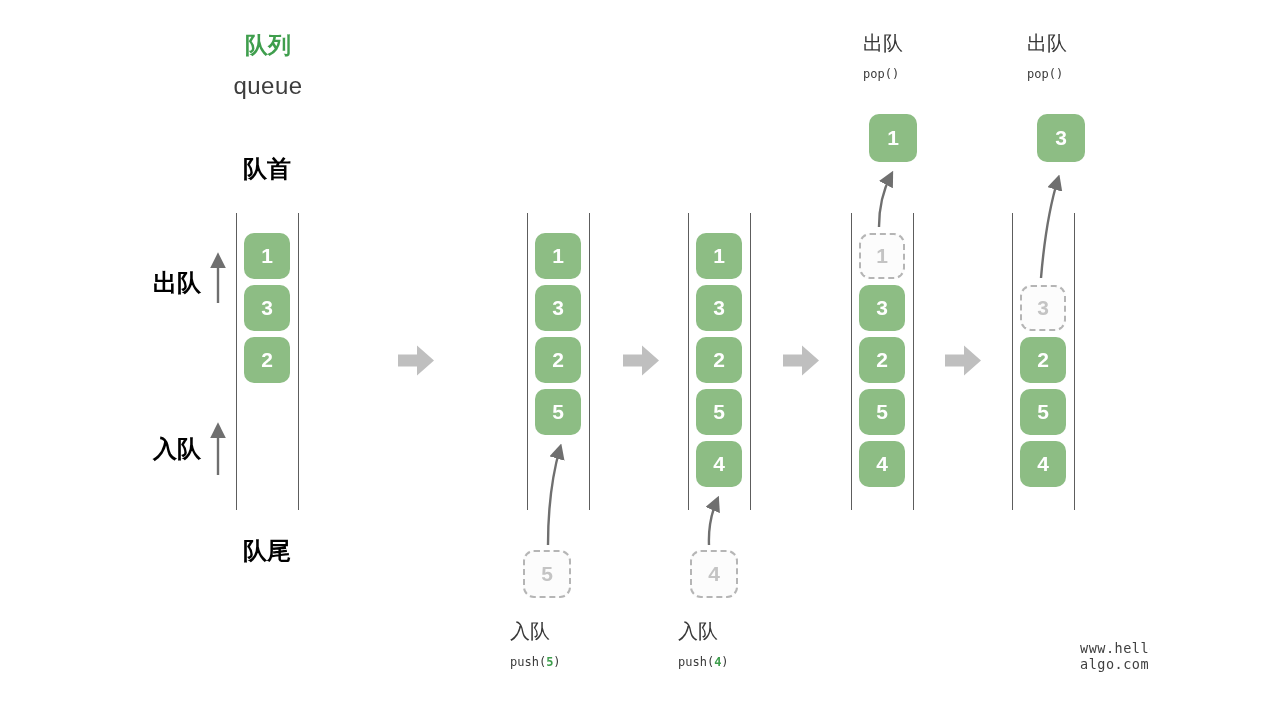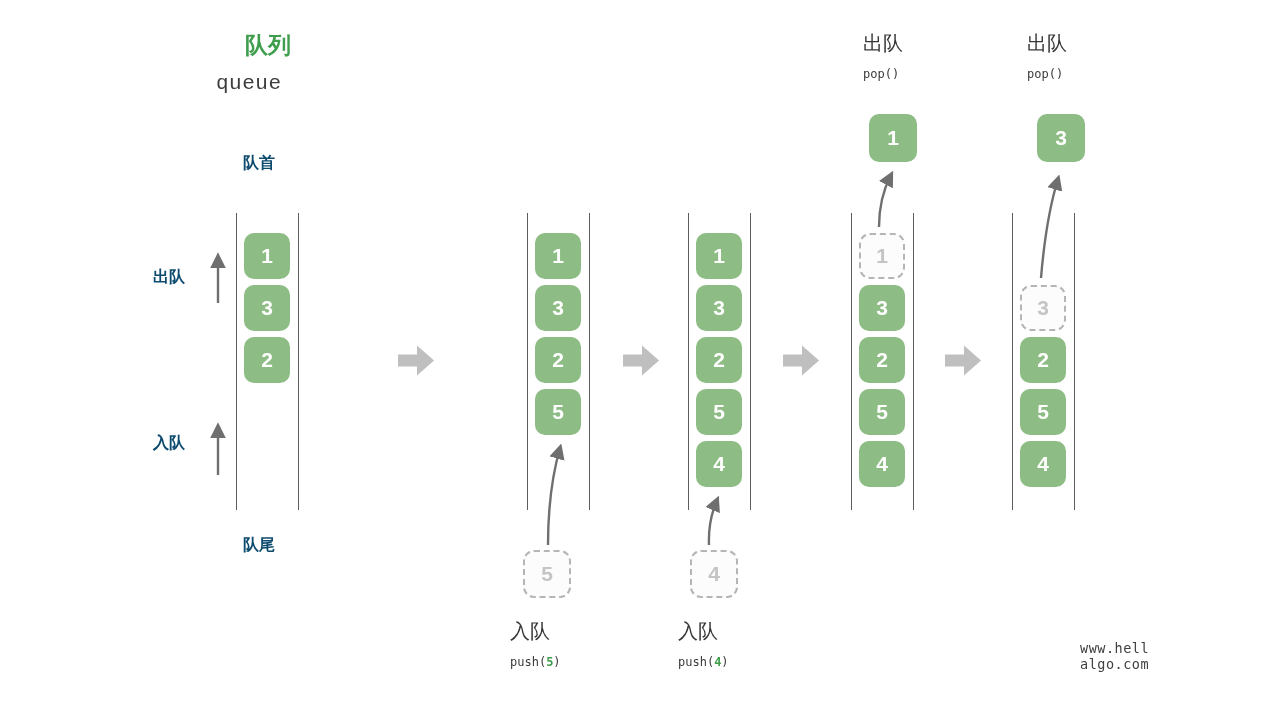--- a/index.html
+++ b/index.html
@@ -3,23 +3,23 @@
 <meta charset="utf-8">
 <style>
   html,body{margin:0;padding:0;background:#fff;}
   .canvas{
     position:relative;width:1150px;height:720px;background:#ffffff;
     font-family:"Liberation Sans","DejaVu Sans",sans-serif;overflow:hidden;
   }
   .abs{position:absolute;}
   
   .title-zh{left:236px;top:30px;width:64px;text-align:center;font-size:23px;font-weight:700;color:#3F9E4D;}
-  .title-en{left:216px;top:72px;width:104px;text-align:left;font-size:21px;color:#3d3d3d;letter-spacing:0.5px;font-family:Liberation Mono, monospace;}
+  .title-en{left:216px;top:72px;width:104px;text-align:center;font-size:24px;color:#3d3d3d;letter-spacing:0.5px;}
   
-  .lbl{font-size:16px;font-weight:700;color:#0c4a6e;}
+  .lbl{font-size:24px;font-weight:700;color:#000000;}
   .lbl-front{left:243px;top:153px;}
   .lbl-rear{left:243px;top:535px;text-align:center;}
   .lbl-deq{left:153px;top:267px;}
   .lbl-enq{left:153px;top:433px;}
   
   .rail{top:213px;height:297px;width:61px;border-left:1.5px solid #5d5d5d;border-right:1.5px solid #5d5d5d;box-sizing:content-box;}
   .r1{left:236px;} .r2{left:527px;} .r3{left:688px;} .r4{left:851px;} .r5{left:1012px;}
   
   .bx{width:46px;height:46px;border-radius:10px;display:flex;align-items:center;justify-content:center;
       font-size:21px;font-weight:700;box-sizing:border-box;}

